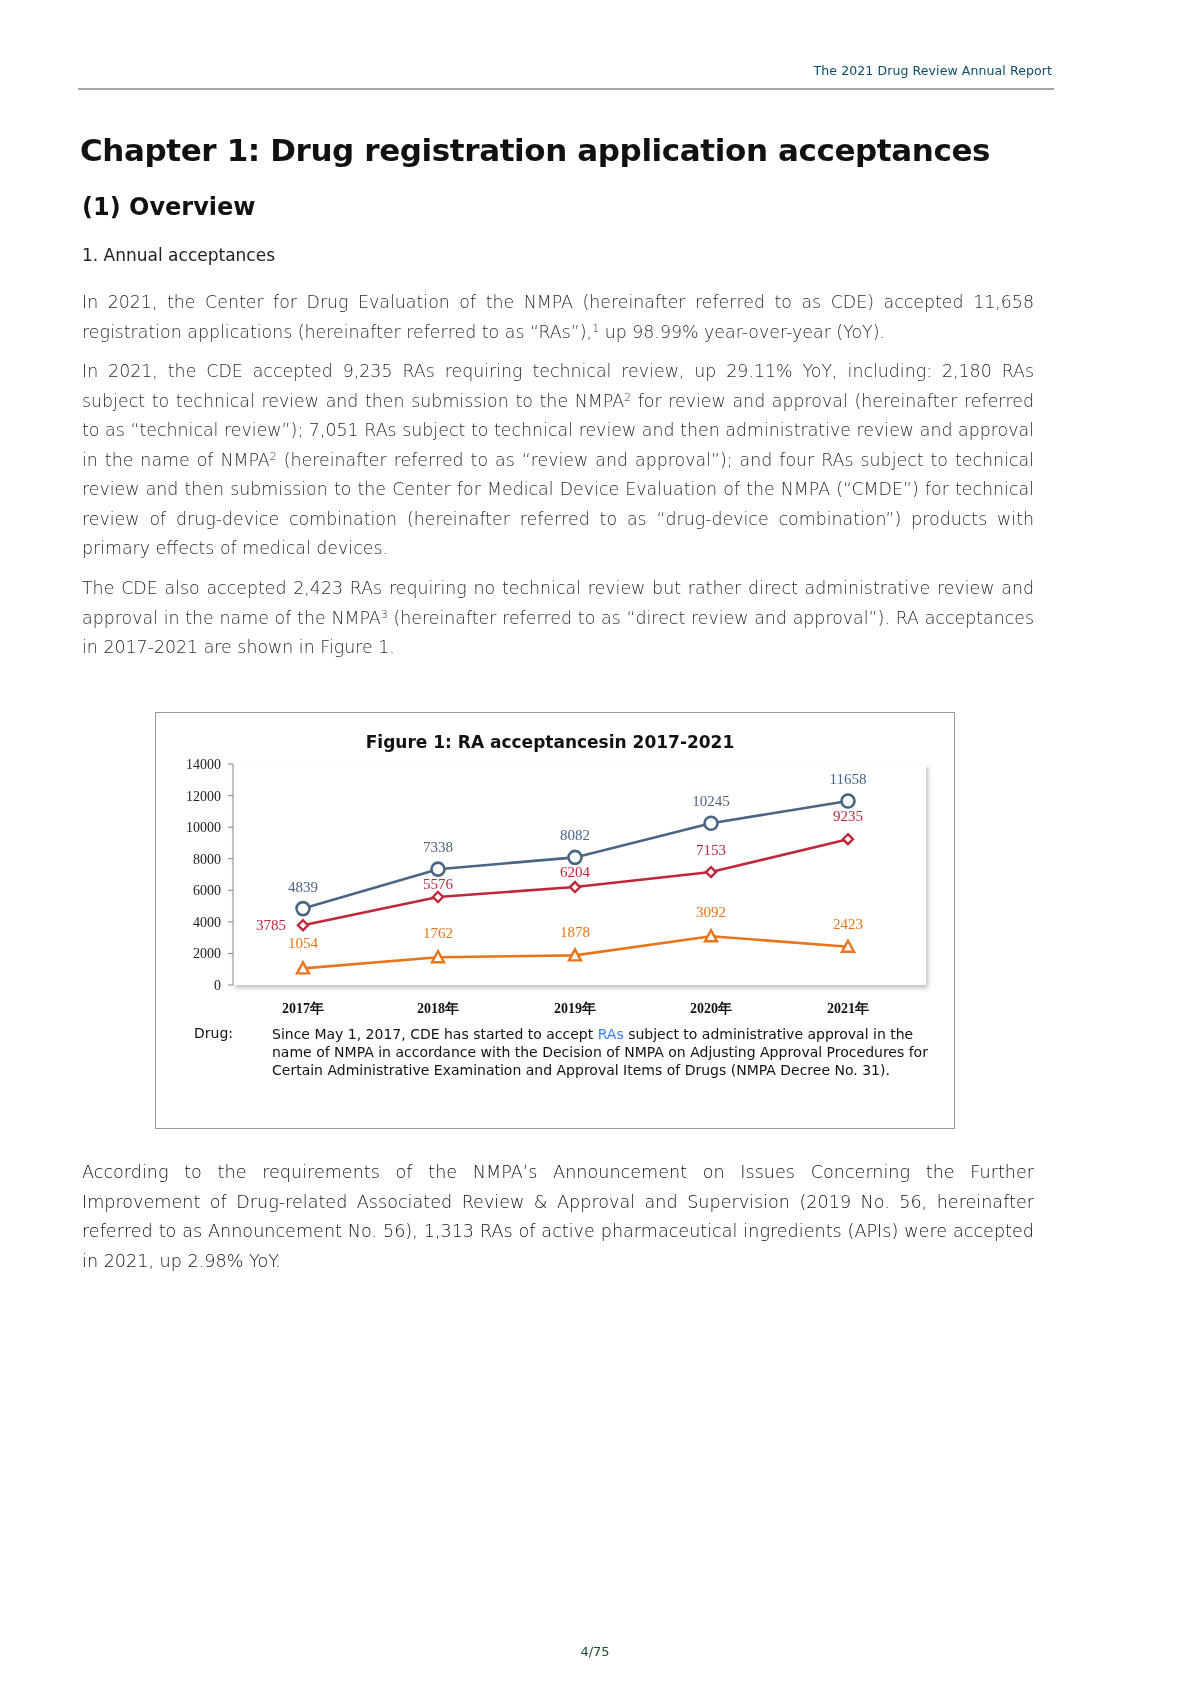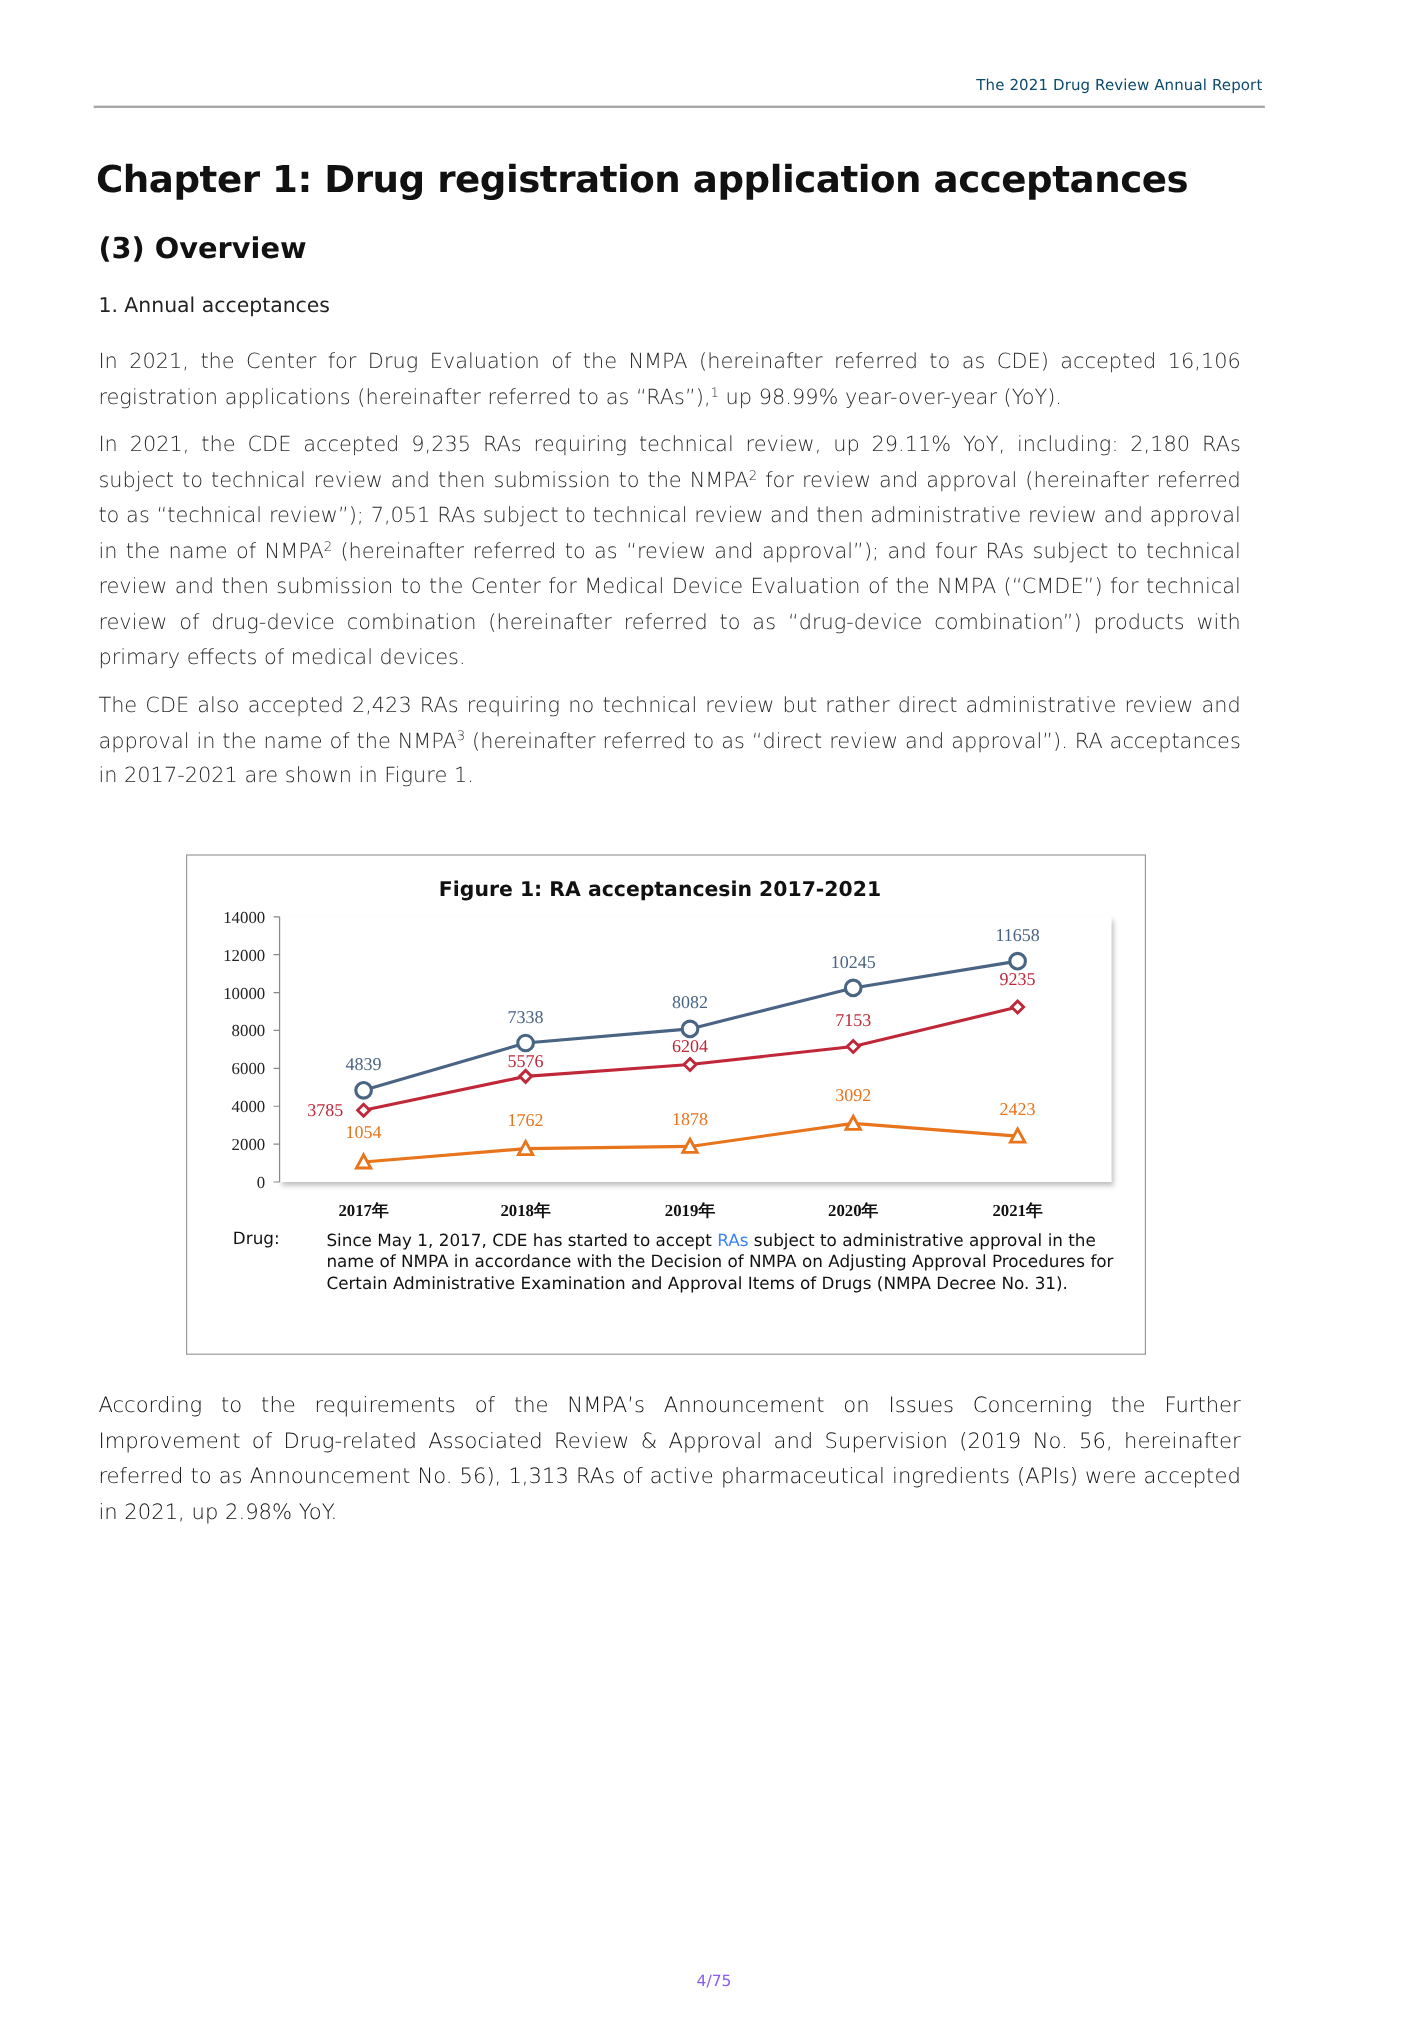--- a/index.html
+++ b/index.html
@@ -15,33 +15,33 @@
   .p2 { top:357px; }
   .p3 { top:574px; }
   .p4 { top:1158px; font-size:17.6px; color:#111; }
   .figure-box { position:absolute; left:155px; top:712px; width:798px; height:415px; border:1.5px solid #9a9a9a; background:#fff; }
   .fig-title { position:absolute; left:0; width:100%; top:19px; text-align:center; font-size:17px; font-weight:bold; color:#111; padding-left:0; }
   .fig-title span { margin-left:-10px; }
   svg.chart { position:absolute; left:0; top:0; }
   .notes-label { position:absolute; left:38px; top:312px; font-size:14px; color:#111; }
   .notes-text { position:absolute; left:116px; top:312px; width:660px; font-size:14px; line-height:18px; color:#111; }
   .notes-text .hl { color:#3b82f6; }
-  .page-num { position:absolute; left:0; width:1190px; top:1644px; text-align:center; font-size:13px; color:#8b5cf6; }
+  .page-num { position:absolute; left:0; width:1190px; top:1644px; text-align:center; font-size:13px; color:#14532d; }
 </style>
 </head>
 <body>
 
 <div class="header-text">The 2021 Drug Review Annual Report</div>
 <div class="header-rule"></div>
 
 <div class="h1">Chapter 1: Drug registration application acceptances</div>
-<div class="h2">(3) Overview</div>
+<div class="h2">(1) Overview</div>
 <div class="h3">1. Annual acceptances</div>
 
-<div class="para p1"><span>In 2021, the Center for Drug Evaluation of the NMPA (hereinafter referred to as CDE) accepted 16,106 registration applications (hereinafter referred to as “RAs”),</span><sup>1</sup><span> up 98.99%  year-over-year (YoY).</span></div>
+<div class="para p1"><span>In 2021, the Center for Drug Evaluation of the NMPA (hereinafter referred to as CDE) accepted 11,658 registration applications (hereinafter referred to as “RAs”),</span><sup>1</sup><span> up 98.99%  year-over-year (YoY).</span></div>
 
 <div class="para p2"><span>In 2021, the CDE accepted 9,235 RAs requiring technical review, up 29.11% YoY, including: 2,180 RAs subject to technical review and then submission to the NMPA</span><sup>2</sup><span> for review and approval (hereinafter referred to as “technical review”); 7,051 RAs subject to technical review and then administrative review and approval in the name of NMPA</span><sup>2</sup><span> (hereinafter referred to as “review and approval”); and four RAs subject to technical review and then submission to the Center for Medical Device Evaluation of the NMPA (“CMDE”) for technical review of drug-device combination (hereinafter referred to as “drug-device combination”) products with primary effects of medical devices.</span></div>
 
 <div class="para p3"><span>The CDE also accepted 2,423 RAs requiring no technical review but rather direct administrative review and approval in the name of the NMPA</span><sup>3</sup><span> (hereinafter referred to as “direct review and approval”). RA acceptances in 2017-2021  are shown in Figure 1.</span></div>
 
 <div class="figure-box">
   <div class="fig-title"><span>Figure 1: RA acceptancesin 2017-2021</span></div>
   <svg class="chart" id="chart" width="798" height="310" viewBox="0 0 798 310">
       <defs>
         <filter id="sh" x="-5%" y="-5%" width="110%" height="120%">

